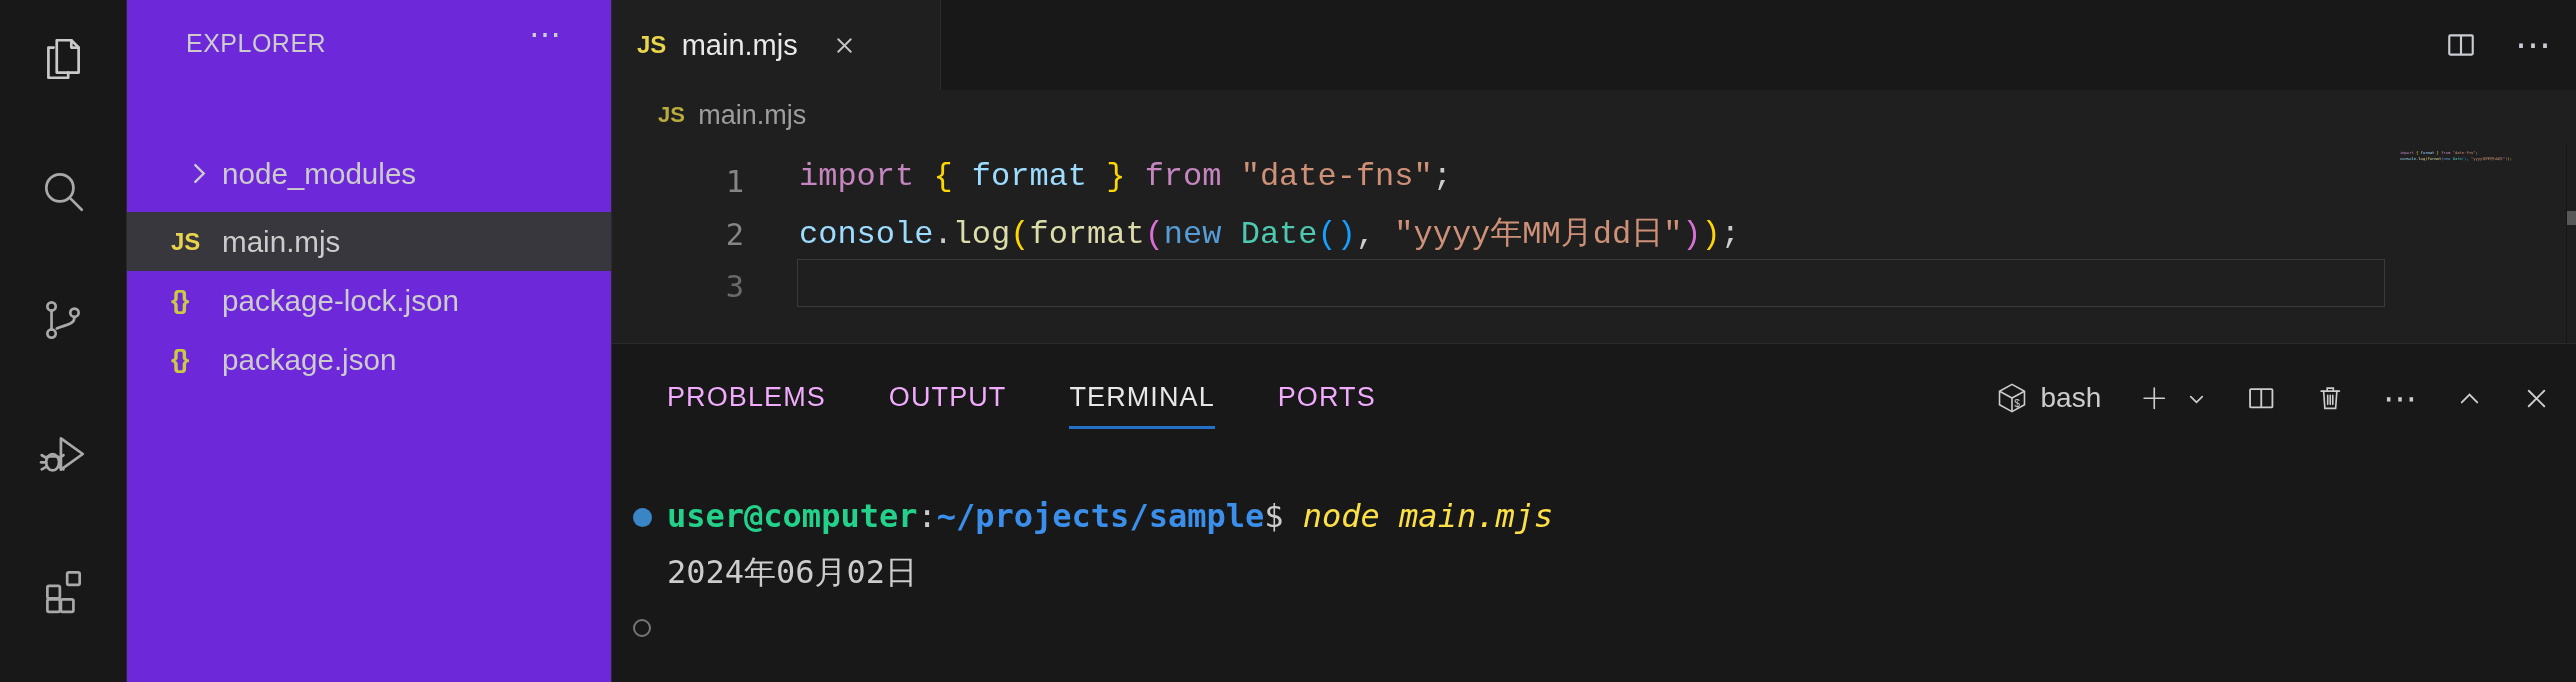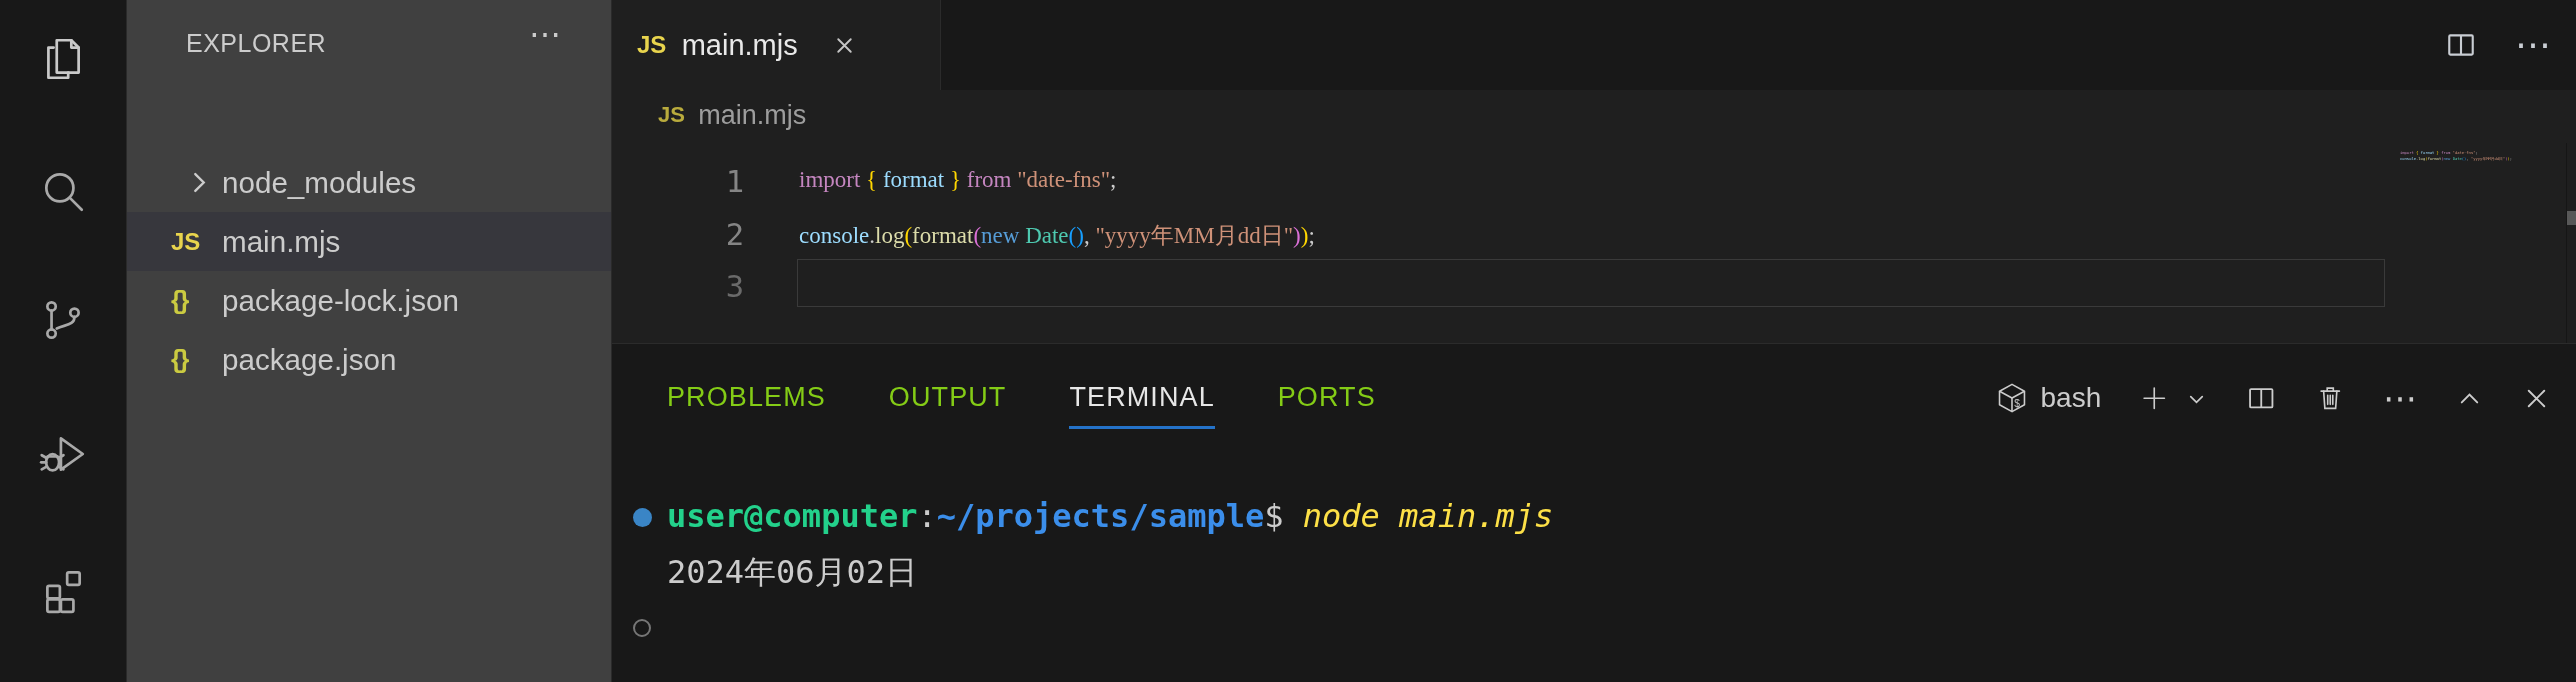--- a/index.html
+++ b/index.html
@@ -8,21 +8,21 @@
   svg{display:block;}
 
   
   .activitybar{position:absolute;left:0;top:0;width:126px;height:683px;background:#181818;
                border-right:1px solid #2a2a2a;}
   .ab-item{position:absolute;left:38px;width:50px;height:50px;color:#c9c9c9;cursor:pointer;}
   .ab-item.dim{color:#a9a9a9;}
   .ab-item svg{width:50px;height:50px;}
 
   
-  .sidebar{position:absolute;left:127px;top:0;width:485px;height:683px;background:#404040;
+  .sidebar{position:absolute;left:127px;top:0;width:485px;height:683px;background:#6d28d9;
            border-right:1px solid #2a2a2a;box-sizing:border-box;}
   .sb-title{position:absolute;left:59px;top:29px;font-size:25px;color:#cccccc;letter-spacing:0.5px;}
   .sb-more{position:absolute;right:50px;top:15.3px;font-size:32px;color:#cccccc;cursor:pointer;}
   .sb-section{position:absolute;left:0;top:95px;width:100%;height:52px;}
   .sb-section .chev{position:absolute;left:15.3px;top:15.3px;color:#cccccc;}
   .sb-section .lbl{position:absolute;left:53px;top:9.5px;font-size:27px;font-weight:bold;color:#e7e7e7;}
   .sb-row{position:absolute;left:0;width:100%;height:59px;cursor:pointer;}
   .sb-row.selected{background:#37373d;}
   .sb-row .icon{position:absolute;left:44px;top:0;width:38px;height:59px;display:flex;align-items:center;}
   .sb-row .chevr{position:absolute;left:59px;top:16px;color:#cccccc;}
@@ -44,35 +44,35 @@
   .breadcrumb{position:absolute;left:612px;top:90px;width:1964px;height:50px;background:#1f1f1f;
               display:flex;align-items:center;padding-left:46px;gap:13.3px;box-sizing:border-box;}
   .breadcrumb .js-badge{color:#b9ab3d;font-size:22px;}
   .breadcrumb .bc-label{font-size:27px;color:#9d9d9d;}
 
   
   .codeline{position:absolute;left:612px;right:0;height:52px;}
   .codeline .gutter{position:absolute;left:84px;width:48px;top:9.5px;text-align:right;
                     font-family:"DejaVu Sans Mono",monospace;font-size:30.5px;color:#858585;}
   .codeline.cur .gutter{color:#6a6a6a;}
-  .codeline .ctext{position:absolute;left:187px;top:13px;font-family:Liberation Serif, serif;
-                   font-size:23px;white-space:pre;}
+  .codeline .ctext{position:absolute;left:187px;top:4px;font-family:Liberation Mono, monospace;
+                   font-size:32px;white-space:pre;}
   .l1{top:154px;} .l2{top:207px;} .l3{top:259px;}
   .curline-box{position:absolute;left:797px;top:259px;width:1588px;height:48px;
                border:1.9px solid #3a3a3a;box-sizing:border-box;}
   .minimap{position:absolute;left:2400px;top:150px;width:133px;}
   .minimap .mm-line{font-family:"DejaVu Sans Mono",monospace;font-size:3.8px;line-height:5.7px;white-space:pre;}
   .scroll-sep{position:absolute;left:2566px;top:143px;width:1px;height:201px;background:#161616;}
   .scroll-thumb{position:absolute;left:2567px;top:211px;width:8.6px;height:14.3px;background:#585858;}
 
   
   .panel{position:absolute;left:612px;top:343px;width:1964px;height:339px;background:#181818;
          border-top:1.9px solid #2b2b2b;box-sizing:border-box;}
   .ptabs{position:absolute;left:55px;top:38px;display:flex;gap:63px;}
-  .ptab{font-size:27px;letter-spacing:1.1px;color:#84cc16;padding-bottom:13.3px;
+  .ptab{font-size:27px;letter-spacing:1.1px;color:#f0abfc;padding-bottom:13.3px;
         border-bottom:3.8px solid transparent;cursor:pointer;white-space:nowrap;}
   .ptab.active{color:#e7e7e7;border-bottom-color:#2472c8;}
   .ptools{position:absolute;right:25px;top:34px;display:flex;align-items:center;gap:38px;color:#cccccc;}
   .ptools .shell{display:flex;align-items:center;gap:11.4px;cursor:pointer;}
   .ptools .shell-label{font-size:28px;color:#cccccc;text-align:center;}
   .ptools .grp{display:flex;align-items:center;gap:15.3px;}
   .ptools .more{font-size:34px;cursor:pointer;}
   .ptools svg{cursor:pointer;}
 
   
@@ -132,21 +132,21 @@
         <rect x="11" y="17" width="6" height="6" rx="0.8"></rect>
         <rect x="14" y="4" width="6" height="6" rx="0.8"></rect>
       </svg>
     </div>
   </div>
 
   <div class="sidebar">
     <div class="sb-title">EXPLORER</div>
     <div class="sb-more">⋯</div>
 
-    <div class="sb-row" style="top:153px;">
+    <div class="sb-row" style="top:144px;">
       <span class="chevr">
         <svg width="27" height="27" viewBox="0 0 16 16" fill="none" stroke="currentColor" stroke-width="1.4" stroke-linecap="round">
             <path d="M5.5 3l5 5-5 5"></path>
           </svg>
       </span>
       <span class="name">node_modules</span>
     </div>
     <div class="sb-row selected" style="top:212px;">
       <span class="icon">
           <span class="js-badge">JS</span>

